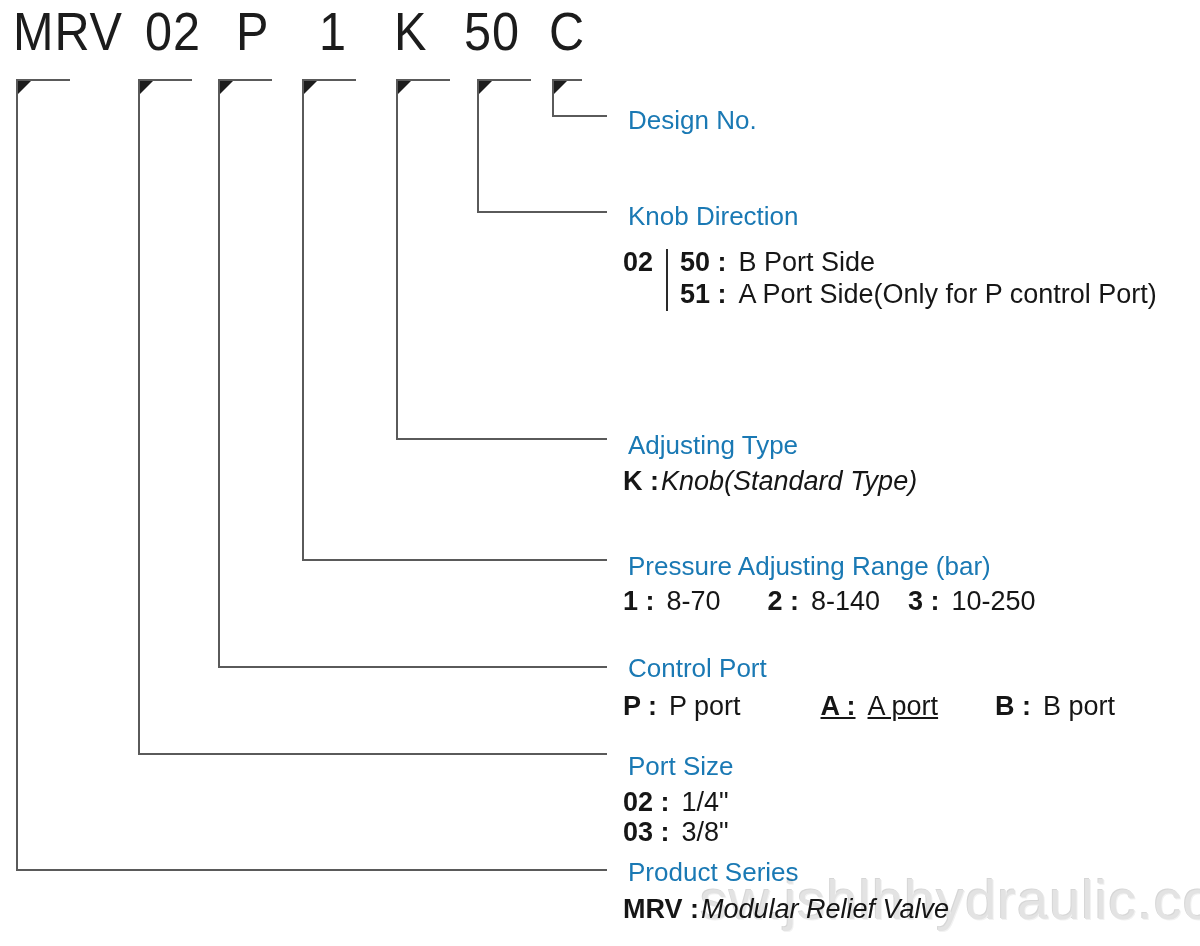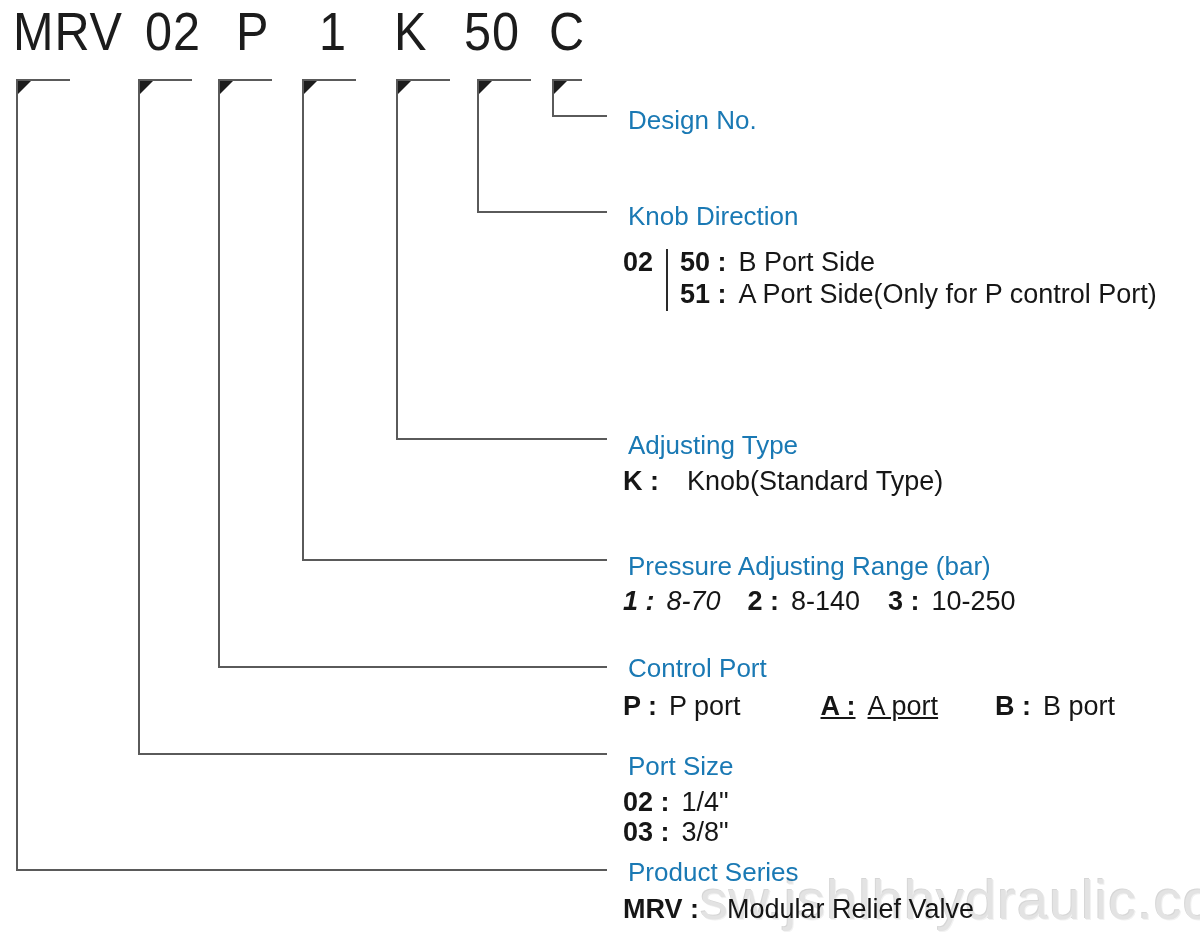--- a/index.html
+++ b/index.html
@@ -51,25 +51,25 @@
     position:absolute;left:623px;font-size:27px;line-height:32px;
     color:var(--ink);white-space:nowrap;
   }
   .k{font-weight:700;}
   .v{margin-left:12px;}
   .grp{display:flex;align-items:flex-start;}
   .grp .code{font-weight:700;width:43px;}
   .grp .bar{width:2px;background:#2a2a2a;margin-top:3px;}
   .grp .opts{margin-left:12px;}
   .bar.tall{height:62px;} .bar.short{height:30px;}
-  .sp1{display:inline-block;width:117px;font-style:italic;}
-  .sp2{display:inline-block;width:133px;}
+  .sp1{display:inline-block;width:117px;}
+  .sp2{display:inline-block;width:133px;margin-left:20px;}
   .cp1{display:inline-block;width:190px;}
   .cp2{display:inline-block;width:167px;text-decoration:underline;}
-  .v-wide{margin-left:28px;}
+  .v-wide{margin-left:2px;font-style:italic;}
 
   
   .watermark{
     position:absolute;left:700px;top:872px;font-size:56px;line-height:1;
     color:var(--wm);letter-spacing:1px;white-space:nowrap;
     mix-blend-mode:multiply;z-index:5;
     text-shadow:1px 1px 0 #f2f2f2,-1px -1px 0 #d6d6d6;
   }
 </style>
 </head>

